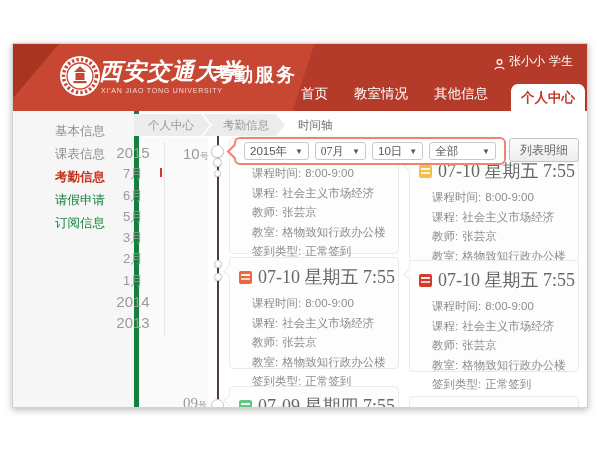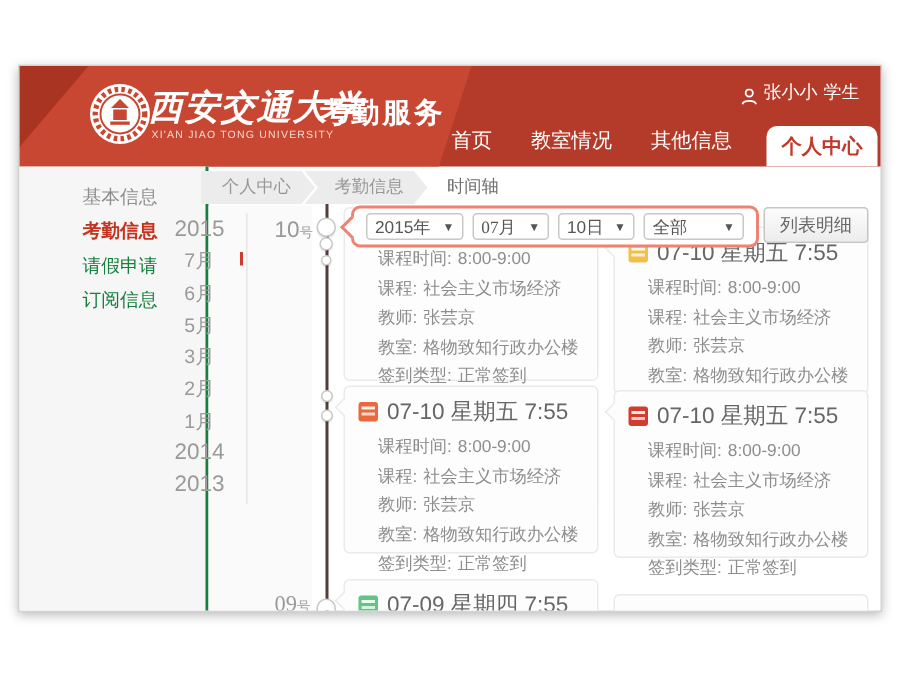--- a/index.html
+++ b/index.html
@@ -27,21 +27,21 @@
   .user { position:absolute; right:16px; top:9px; display:flex; align-items:flex-end;
     gap:4px; color:#fff; font-size:12px; cursor:pointer; }
   .nav { position:absolute; right:4px; bottom:0; display:flex; align-items:flex-end; }
   .nav-link { color:#fff; font-size:13.5px; padding:0 13px; margin-bottom:8px; cursor:pointer; white-space:nowrap; }
   .nav-tab { width:74px; height:27px; background:#ffffff; border-radius:7px 7px 0 0;
     color:#c0392b; font-size:13.5px; font-weight:bold; display:flex; align-items:center;
     justify-content:center; margin-left:10px; cursor:pointer; white-space:nowrap; }
 
   
   .sidebar { position:absolute; left:0; top:67px; width:126px; height:298px;
-    background:#f6f6f6; border-right:2px solid #15803d; padding-top:9px; }
+    background:#f6f6f6; border-right:5px solid #15803d; padding-top:9px; }
   .side-item { height:23px; line-height:23px; padding-left:42px; font-size:12.5px;
     color:#8e8e8e; cursor:pointer; white-space:nowrap; }
   .side-item.active { color:#c4331f; font-weight:bold; }
   .side-item.dim { color:#15803d; }
   .gutter { position:absolute; left:126px; top:93px; width:69px; height:272px; background:#fafafa; }
 
   
   .bc { position:absolute; left:128px; top:70px; display:flex; }
   .bc-tab { height:22px; line-height:22px; padding:0 16px 0 20px; font-size:11.5px;
     color:#979797; background:#ececec; margin-left:-7px; cursor:pointer; white-space:nowrap;
@@ -88,21 +88,21 @@
     cursor:pointer; white-space:nowrap; }
 
   
   .card { position:absolute; width:170px; background:#fdfdfd; border:1px solid #eaeaea;
     border-radius:4px; z-index:2; }
   .card-tail { position:absolute; left:-5px; top:9px; width:9px; height:9px; background:#fdfdfd;
     border-left:1px solid #eaeaea; border-bottom:1px solid #eaeaea; transform:rotate(45deg); }
   .card-hd { display:flex; align-items:center; padding:7px 8px 3px 9px; }
   .cal-icon { width:13px; height:13px; border-radius:2px; margin-right:6px; position:relative; flex:0 0 13px; }
   .cal-icon::after { content:""; position:absolute; left:2px; top:3px; width:9px; height:2px; background:rgba(255,255,255,.9); box-shadow:0 4px 0 rgba(255,255,255,.75); }
-  .card-date { font-size:15px; color:#666; white-space:nowrap; }
+  .card-date { font-size:18px; color:#666; white-space:nowrap;font-family:Liberation Serif, serif; }
   .card-fields { padding:2px 6px 6px 22px; }
   .cf { font-size:11.5px; line-height:19.5px; color:#8d8d8d; white-space:nowrap; }
   .cf .fl { margin-right:4px; }
   .c-r1l { left:216px; top:94px;  height:116px; }
   .c-r1r { left:396px; top:107px; height:112px; }
   .c-r2l { left:216px; top:213px; height:112px; }
   .c-r2r { left:396px; top:216px; height:112px; }
   .c-r3l { left:216px; top:342px; height:60px; }
   .c-r3r { left:396px; top:352px; height:40px; }
 </style>
@@ -137,20 +137,21 @@
       <div class="nav">
         <div class="nav-link">首页</div>
         <div class="nav-link">教室情况</div>
         <div class="nav-link">其他信息</div>
         <div class="nav-tab">个人中心</div>
       </div>
     </div>
 
     <div class="sidebar">
       <div class="side-item">基本信息</div>
+      <div class="side-item">课表信息</div>
       <div class="side-item active">考勤信息</div>
       <div class="side-item dim">请假申请</div>
       <div class="side-item dim">订阅信息</div>
     </div>
     <div class="gutter"></div>
 
     <div class="bc">
       <div class="bc-tab first">个人中心</div>
       <div class="bc-tab">考勤信息</div>
       <div class="bc-tab active">时间轴</div>

